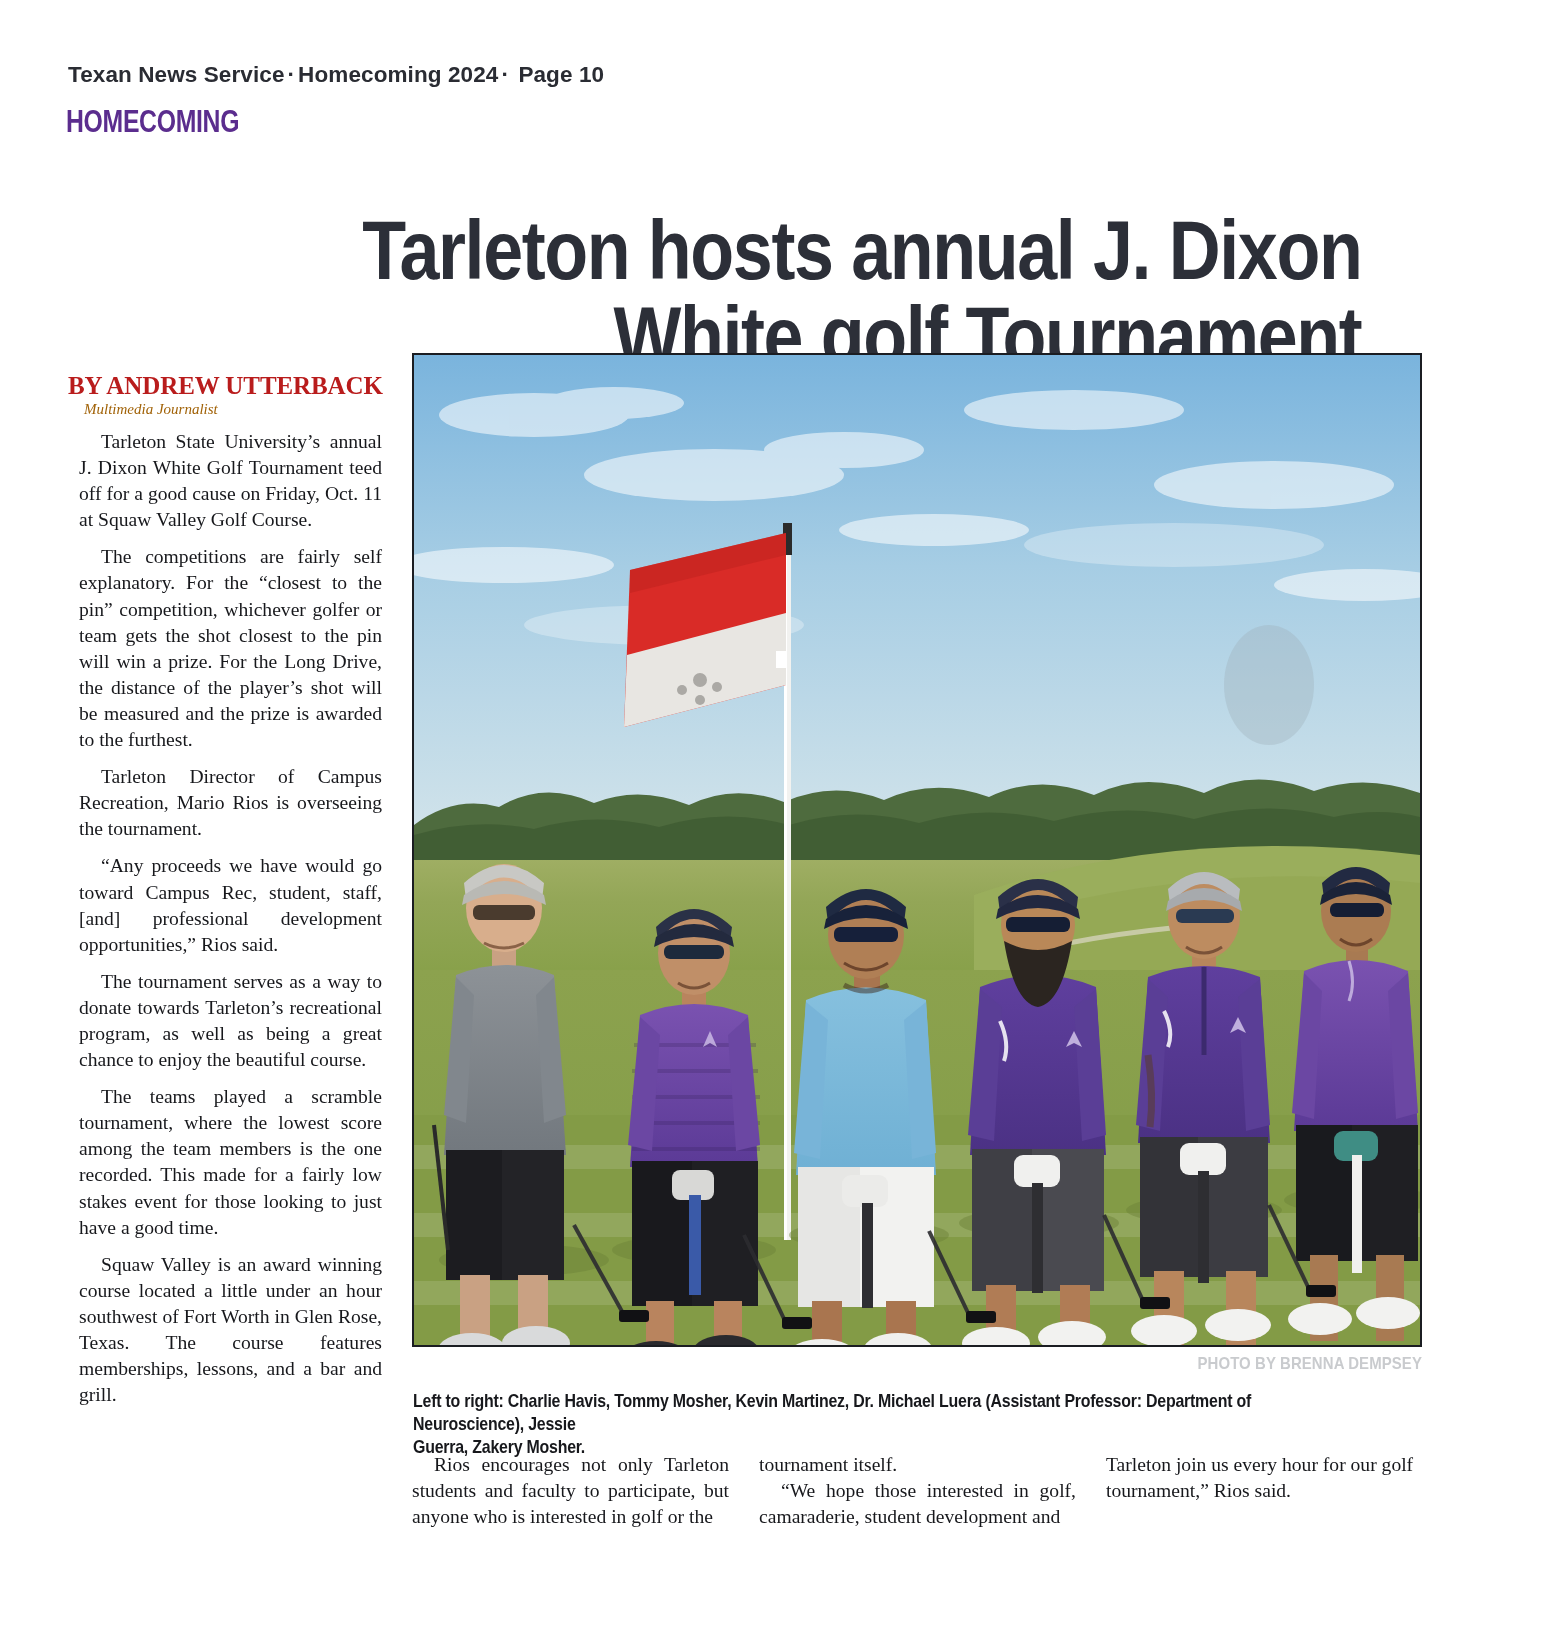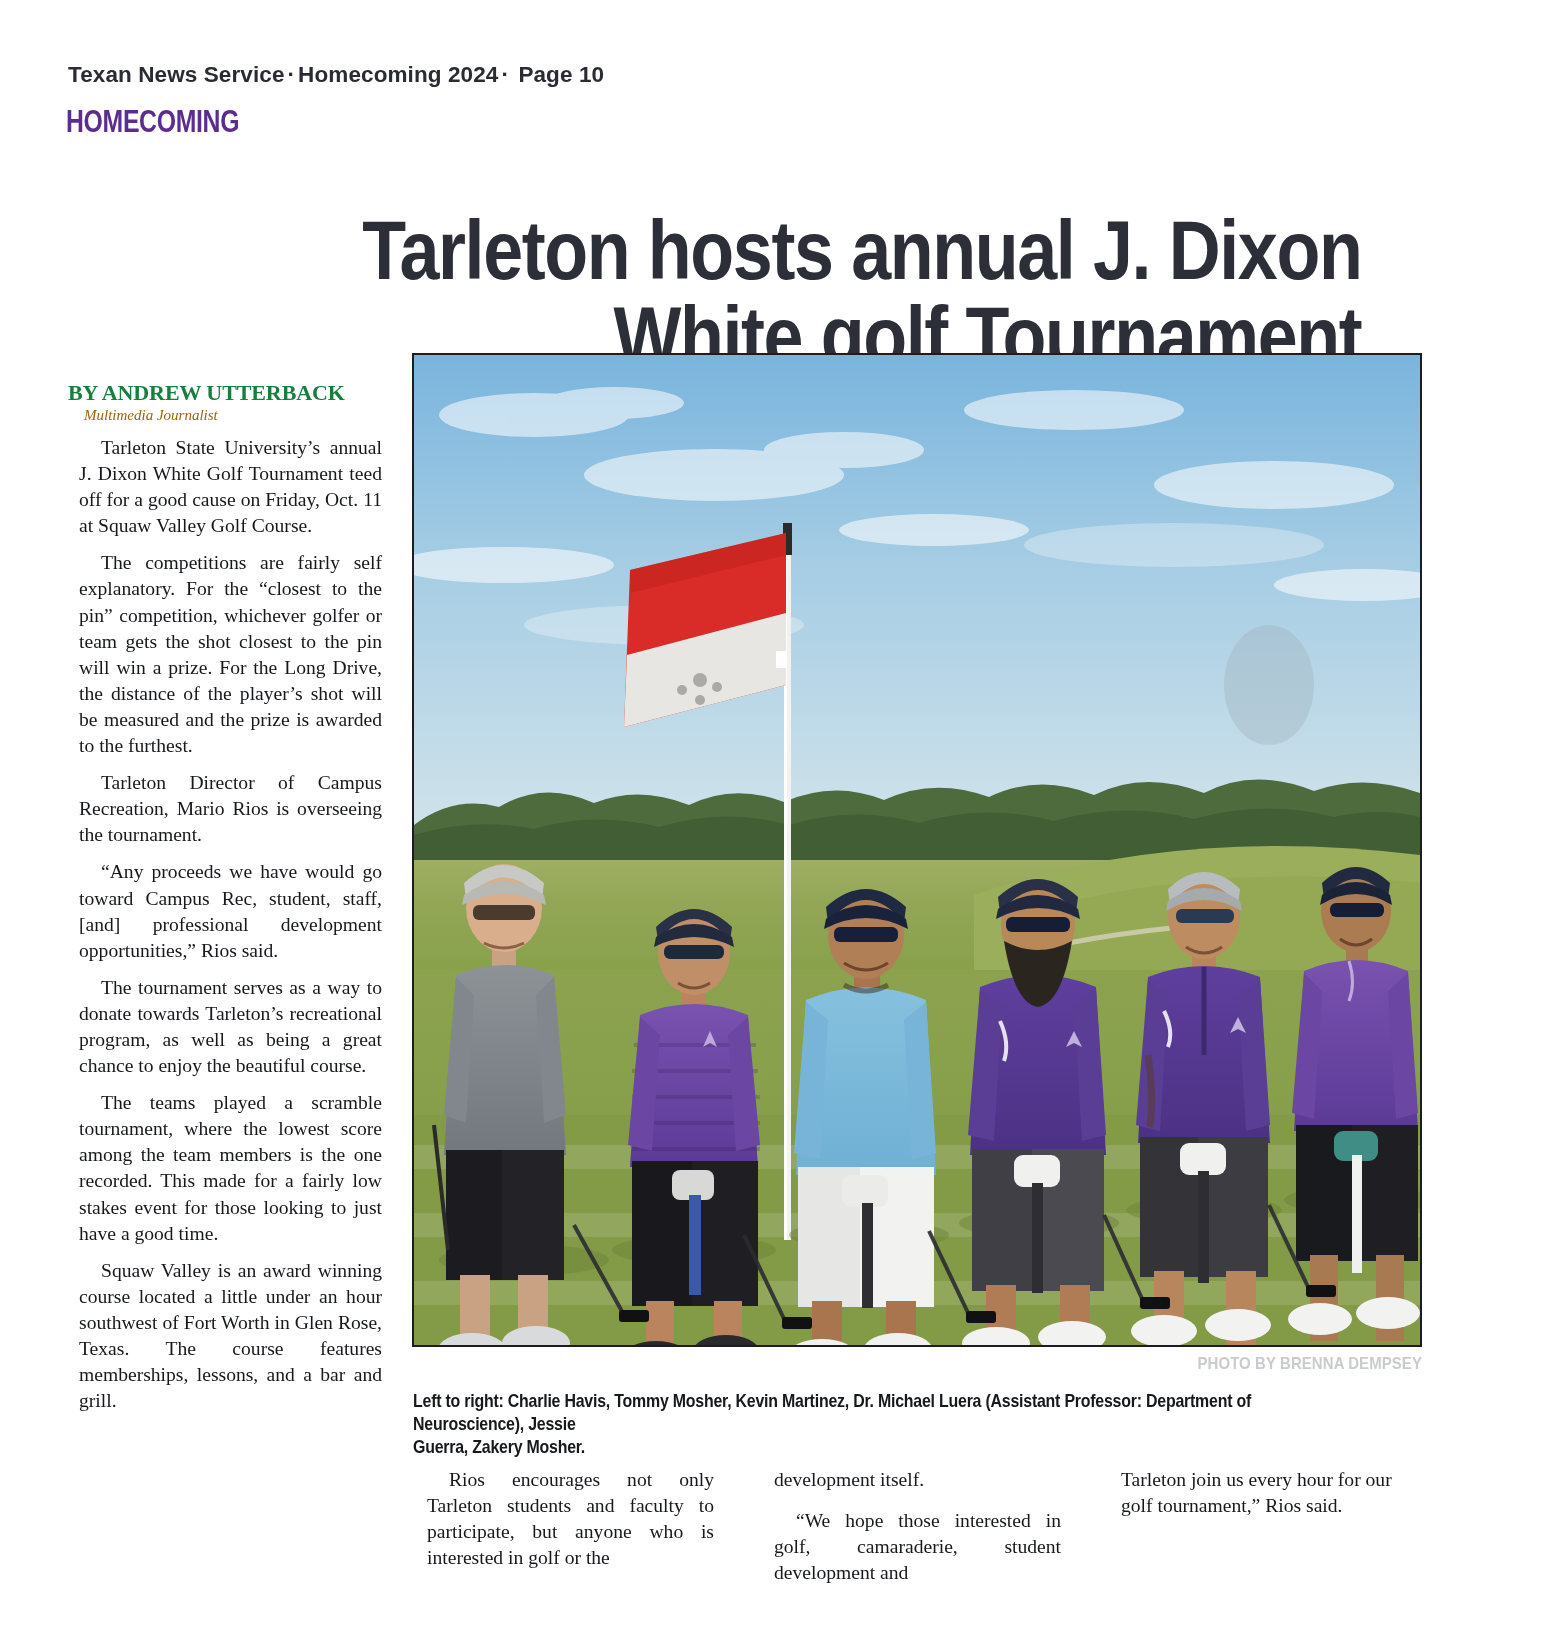--- a/index.html
+++ b/index.html
@@ -59,24 +59,24 @@
 
   
   .left-col {
     position: absolute;
     left: 68px; top: 372px;
     width: 325px;
   }
   .byline {
     font-family: "Liberation Serif", serif;
     font-weight: bold;
-    font-size: 22px;
+    font-size: 25px;
     letter-spacing: -0.1px;
-    color: #15803d;
-    margin: 8px 0 1px 0;
+    color: #b91c1c;
+    margin: 0 0 1px 0;
   }
   .byline-role {
     font-family: "Liberation Serif", serif;
     font-style: italic;
     font-size: 15px;
     color: #a16207;
     margin: 0 0 6px 16px;
   }
   .body-text p {
     margin: 11px;
@@ -129,21 +129,21 @@
   
   .bottom-cols {
     position: absolute;
     left: 412px; top: 1452px;
     width: 1012px;
     display: flex;
     gap: 30px;
   }
   .bcol { width: 317px; }
   .bcol p {
-    margin: 15px;
+    margin: 0;
     font-size: 19.6px;
     line-height: 26.1px;
     text-align: justify;
     text-indent: 22px;
     color: #17181c;
   }
   .bcol p.noindent { text-indent: 0; }
   .bcol p.last { text-align: left; }
 </style>
 </head>
@@ -434,21 +434,21 @@
   <div class="photo-caption">
     <span>Left to right: Charlie Havis, Tommy Mosher, Kevin Martinez, Dr. Michael Luera (Assistant Professor: Department of Neuroscience), Jessie</span>
     <span>Guerra, Zakery Mosher.</span>
   </div>
 
   <div class="bottom-cols">
     <div class="bcol">
       <p>Rios encourages not only Tarleton students and faculty to participate, but anyone who is interested in golf or the</p>
     </div>
     <div class="bcol">
-      <p class="noindent">development itself.</p>
+      <p class="noindent">tournament itself.</p>
       <p>“We hope those interested in golf, camaraderie, student development and</p>
     </div>
     <div class="bcol">
       <p class="noindent last">Tarleton join us every hour for our golf tournament,” Rios said.</p>
     </div>
   </div>
 
 </div>
 
 </body></html>

